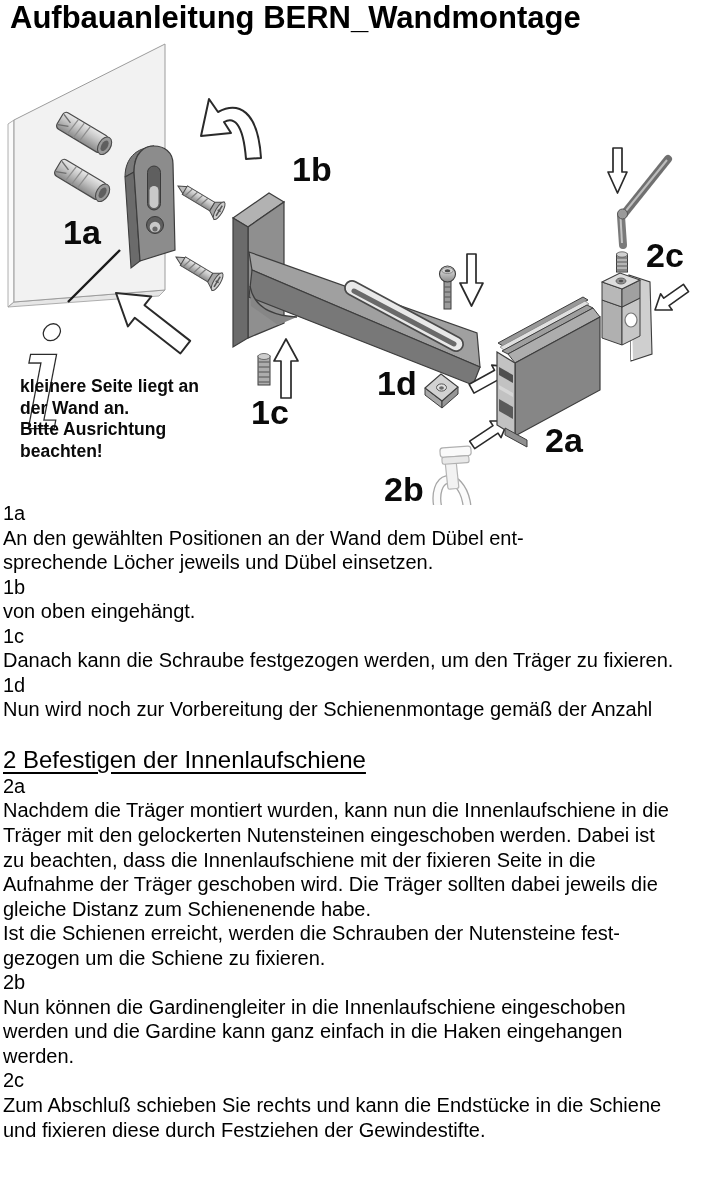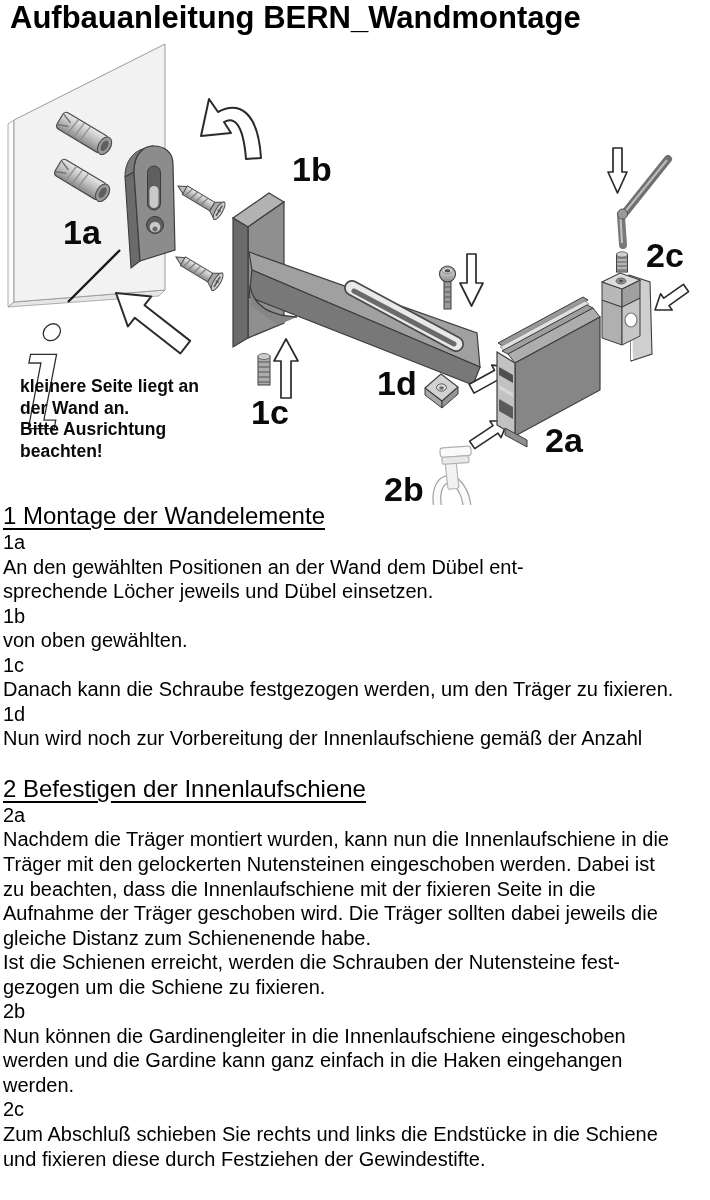--- a/index.html
+++ b/index.html
@@ -210,44 +210,43 @@
     <text class="plabel" x="377" y="395">1d</text>
     <text class="plabel" x="545" y="452">2a</text>
     <text class="plabel" x="384" y="501">2b</text>
     <text class="plabel" x="646" y="267">2c</text>
   </svg>
 
   <div id="doc-title">Aufbauanleitung BERN_Wandmontage</div>
 
   <div id="copy">
     <div class="sec">
-      <h2>1 Montage der Wandelemente</h2>
       <div class="ln">1a</div>
       <div class="ln">An den gewählten Positionen an der Wand dem Dübel ent-</div>
       <div class="ln">sprechende Löcher jeweils und Dübel einsetzen.</div>
       <div class="ln">1b</div>
-      <div class="ln">von oben gewählten.</div>
+      <div class="ln">von oben eingehängt.</div>
       <div class="ln">1c</div>
       <div class="ln">Danach kann die Schraube festgezogen werden, um den Träger zu fixieren.</div>
       <div class="ln">1d</div>
-      <div class="ln">Nun wird noch zur Vorbereitung der Innenlaufschiene gemäß der Anzahl</div>
+      <div class="ln">Nun wird noch zur Vorbereitung der Schienenmontage gemäß der Anzahl</div>
     </div>
     <div class="sec sec2">
       <h2>2 Befestigen der Innenlaufschiene</h2>
       <div class="ln">2a</div>
       <div class="ln">Nachdem die Träger montiert wurden, kann nun die Innenlaufschiene in die</div>
       <div class="ln">Träger mit den gelockerten Nutensteinen eingeschoben werden. Dabei ist</div>
       <div class="ln">zu beachten, dass die Innenlaufschiene mit der fixieren Seite in die</div>
       <div class="ln">Aufnahme der Träger geschoben wird. Die Träger sollten dabei jeweils die</div>
       <div class="ln">gleiche Distanz zum Schienenende habe.</div>
       <div class="ln">Ist die Schienen erreicht, werden die Schrauben der Nutensteine fest-</div>
       <div class="ln">gezogen um die Schiene zu fixieren.</div>
       <div class="ln">2b</div>
       <div class="ln">Nun können die Gardinengleiter in die Innenlaufschiene eingeschoben</div>
       <div class="ln">werden und die Gardine kann ganz einfach in die Haken eingehangen</div>
       <div class="ln">werden.</div>
       <div class="ln">2c</div>
-      <div class="ln">Zum Abschluß schieben Sie rechts und links die Endstücke in die Schiene</div>
+      <div class="ln">Zum Abschluß schieben Sie rechts und kann die Endstücke in die Schiene</div>
       <div class="ln">und fixieren diese durch Festziehen der Gewindestifte.</div>
     </div>
   </div>
 
 </div>
 
 </body></html>

